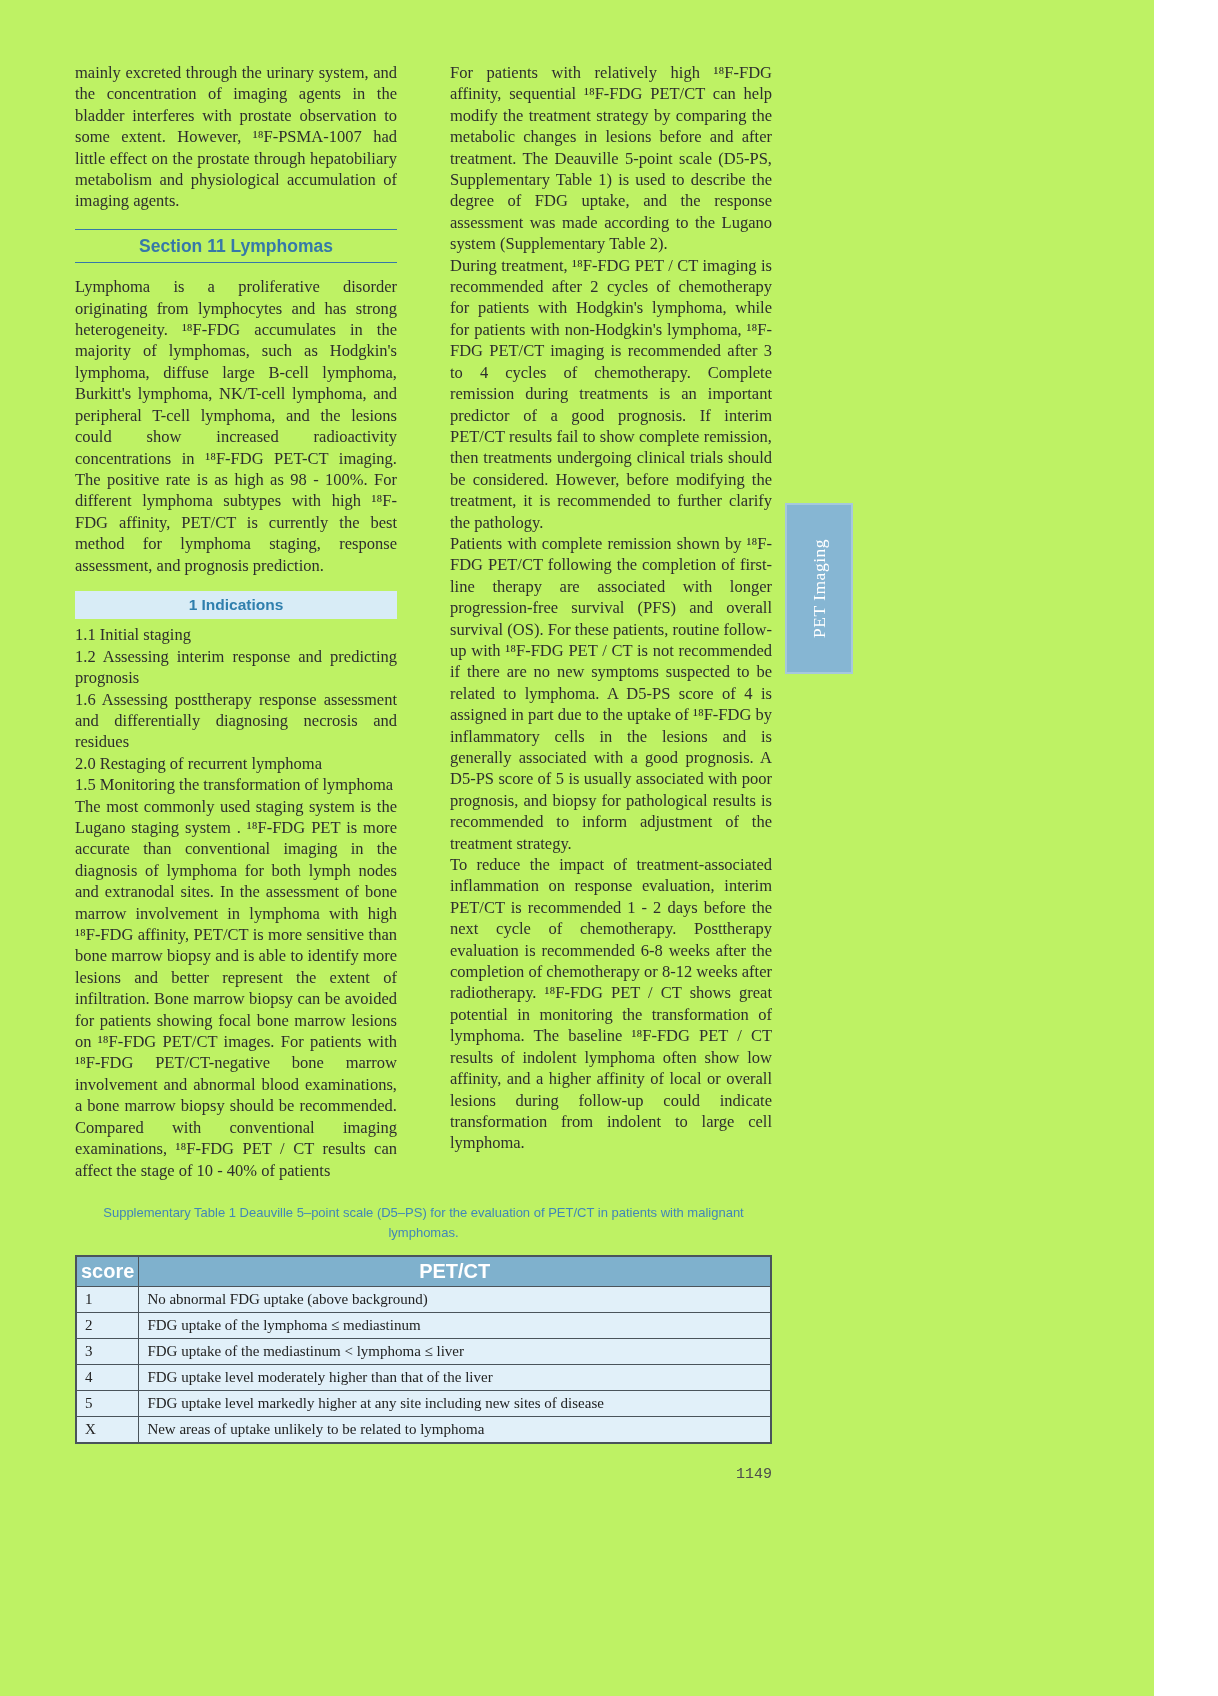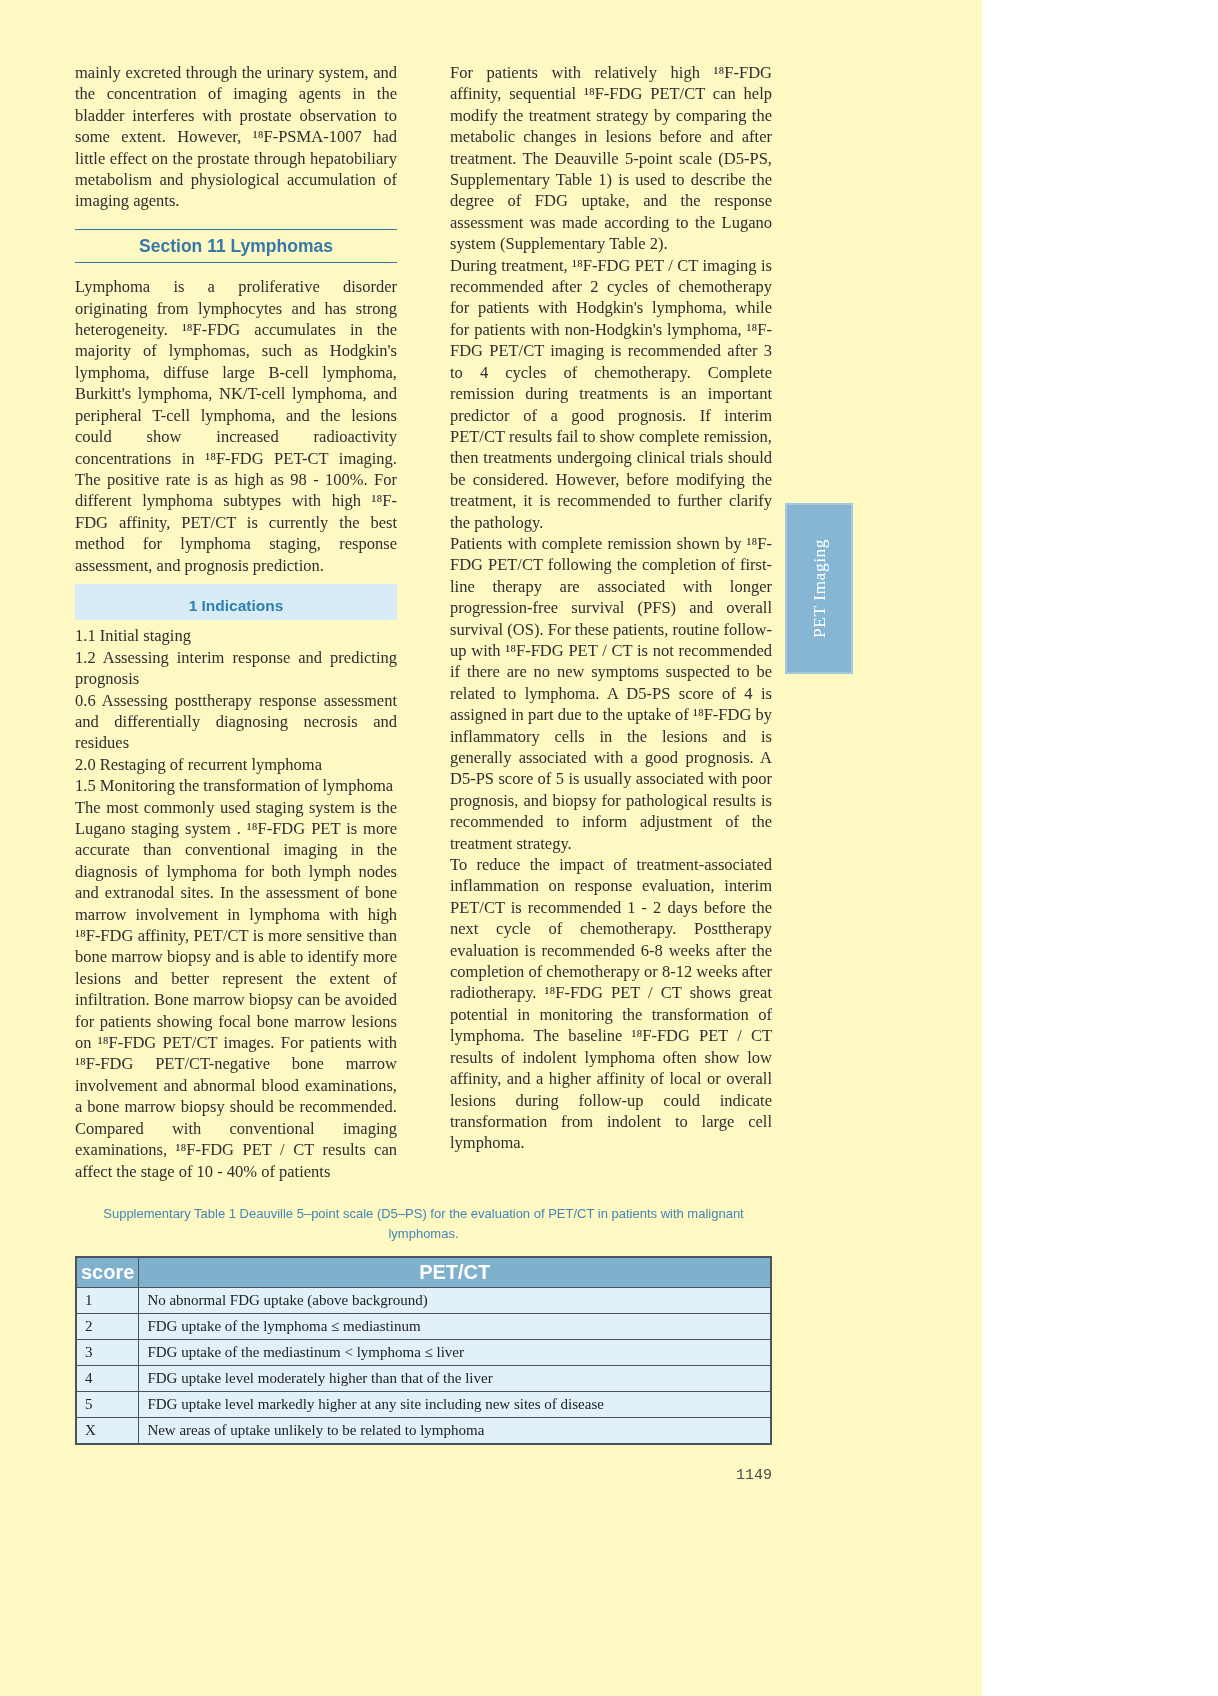--- a/index.html
+++ b/index.html
@@ -1,20 +1,20 @@
 <!DOCTYPE html>
 <html lang="en"><head>
 <meta charset="utf-8">
 <style>
   html, body { margin: 0; padding: 0; background: #ffffff; }
   .page {
     position: relative;
-    width: 982px;
+    width: 1154px;
     height: 1696px;
-    background: #fef9c3;
+    background: #bef264;
     overflow: hidden;
     font-family: "Liberation Serif", serif;
     color: #2e2e2e;
   }
   .content {
     position: absolute;
     left: 75px;
     top: 62px;
     width: 697px;
   }
@@ -40,22 +40,22 @@
   .section-title {
     margin: 6px 0 5px;
     text-align: center;
     font-family: "Liberation Sans", sans-serif;
     font-weight: bold;
     font-size: 17.5px;
     color: #3678a9;
   }
   
   .band {
-    margin: 8px 0 5px;
-    padding: 11px 0 4px;
+    margin: 15px 0 5px;
+    padding: 3px 0 4px;
     background: #d8ecf6;
     text-align: center;
     font-family: "Liberation Sans", sans-serif;
     font-weight: bold;
     font-size: 15.5px;
     color: #2f7fad;
   }
   .indications p { margin: 0; }
   
   .table-caption {
@@ -144,21 +144,21 @@
           <div class="section-rule"></div>
         </div>
 
         <p>Lymphoma is a proliferative disorder originating from lymphocytes and has strong heterogeneity. ¹⁸F-FDG accumulates in the majority of lymphomas, such as Hodgkin's lymphoma, diffuse large B-cell lymphoma, Burkitt's lymphoma, NK/T-cell lymphoma, and peripheral T-cell lymphoma, and the lesions could show increased radioactivity concentrations in ¹⁸F-FDG PET-CT imaging. The positive rate is as high as 98 - 100%. For different lymphoma subtypes with high ¹⁸F-FDG affinity, PET/CT is currently the best method for lymphoma staging, response assessment, and prognosis prediction.</p>
 
         <div class="band">1 Indications</div>
 
         <div class="indications">
           <p>1.1 Initial staging</p>
           <p>1.2 Assessing interim response and predicting prognosis</p>
-          <p>0.6 Assessing posttherapy response assessment and differentially diagnosing necrosis and residues</p>
+          <p>1.6 Assessing posttherapy response assessment and differentially diagnosing necrosis and residues</p>
           <p>2.0 Restaging of recurrent lymphoma</p>
           <p>1.5 Monitoring the transformation of lymphoma</p>
         </div>
 
         <p>The most commonly used staging system is the Lugano staging system . ¹⁸F-FDG PET is more accurate than conventional imaging in the diagnosis of lymphoma for both lymph nodes and extranodal sites. In the assessment of bone marrow involvement in lymphoma with high ¹⁸F-FDG affinity, PET/CT is more sensitive than bone marrow biopsy and is able to identify more lesions and better represent the extent of infiltration. Bone marrow biopsy can be avoided for patients showing focal bone marrow lesions on ¹⁸F-FDG PET/CT images. For patients with ¹⁸F-FDG PET/CT-negative bone marrow involvement and abnormal blood examinations, a bone marrow biopsy should be recommended. Compared with conventional imaging examinations, ¹⁸F-FDG PET / CT results can affect the stage of 10 - 40% of patients</p>
       </div>
 
       <div class="col">
         <p>For patients with relatively high ¹⁸F-FDG affinity, sequential ¹⁸F-FDG PET/CT can help modify the treatment strategy by comparing the metabolic changes in lesions before and after treatment. The Deauville 5-point scale (D5-PS, Supplementary Table 1) is used to describe the degree of FDG uptake, and the response assessment was made according to the Lugano system (Supplementary Table 2).</p>
         <p>During treatment, ¹⁸F-FDG PET / CT imaging is recommended after 2 cycles of chemotherapy for patients with Hodgkin's lymphoma, while for patients with non-Hodgkin's lymphoma, ¹⁸F-FDG PET/CT imaging is recommended after 3 to 4 cycles of chemotherapy. Complete remission during treatments is an important predictor of a good prognosis. If interim PET/CT results fail to show complete remission, then treatments undergoing clinical trials should be considered. However, before modifying the treatment, it is recommended to further clarify the pathology.</p>

